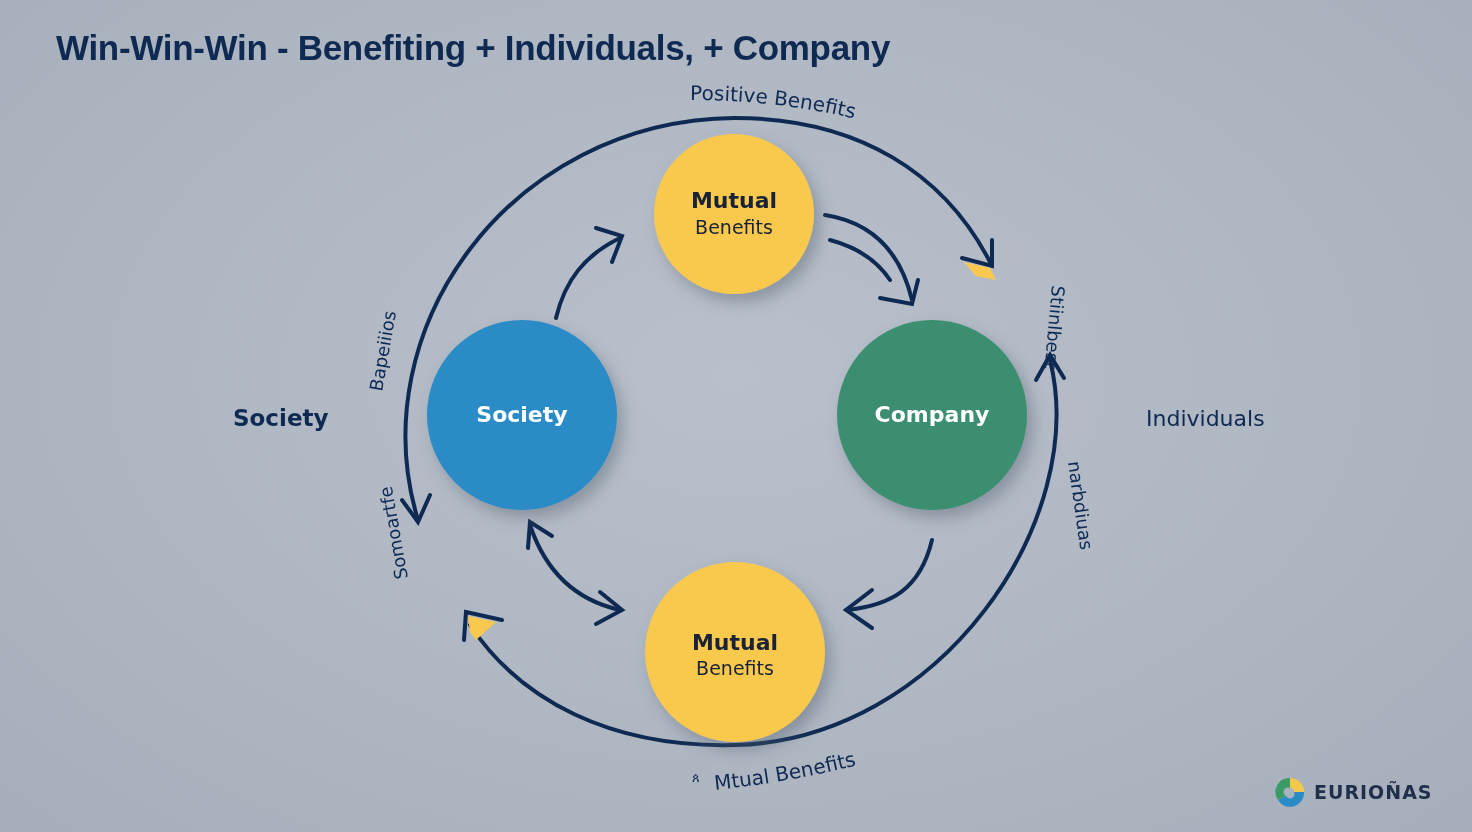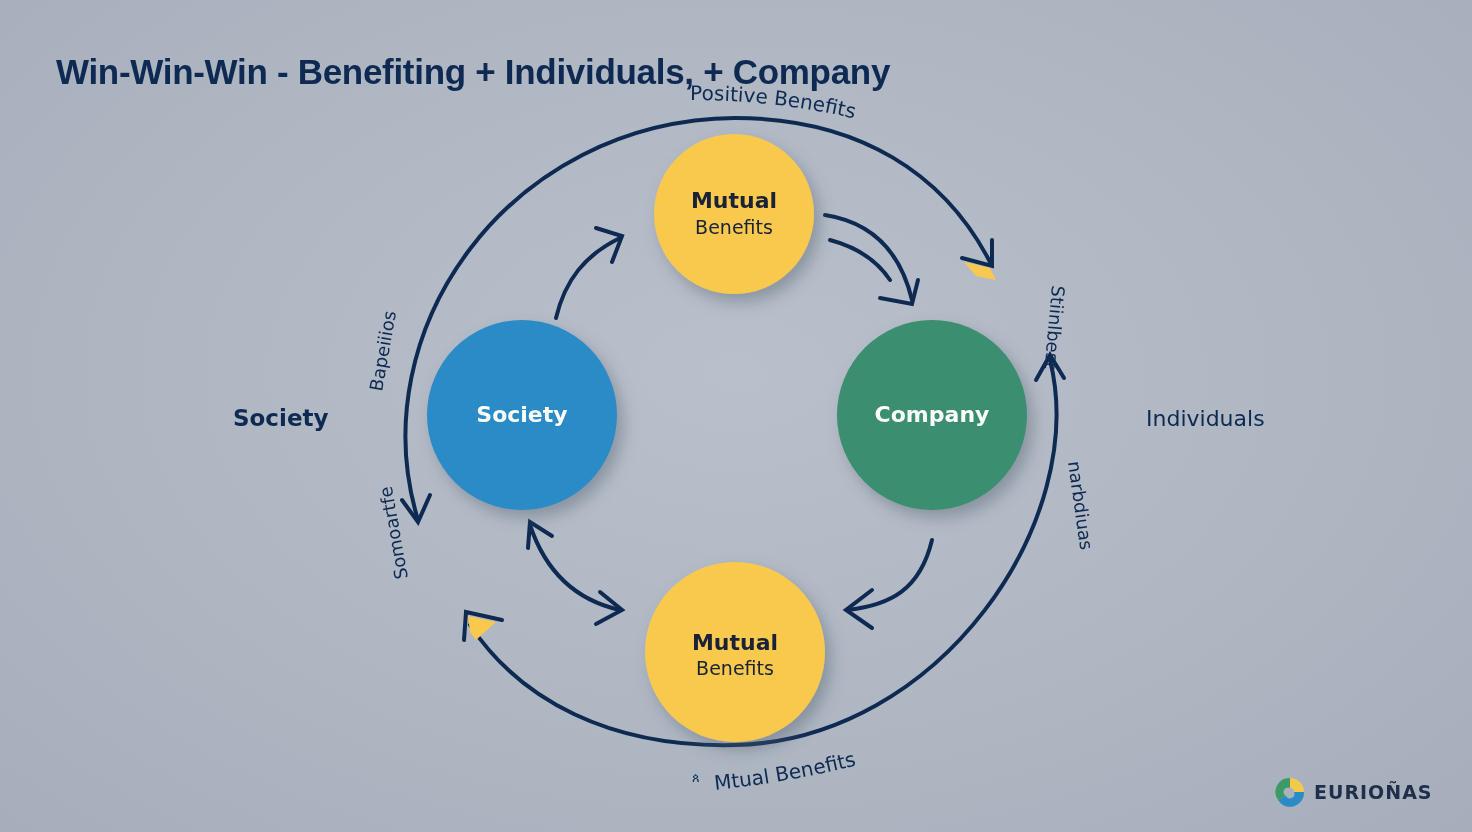--- a/index.html
+++ b/index.html
@@ -4,21 +4,21 @@
 <style>
   html, body { margin: 0; padding: 0; }
   body {
     width: 1472px; height: 832px; overflow: hidden; position: relative;
     background: radial-gradient(ellipse at 50% 45%, #b9c0cb 0%, #aeb6c2 60%, #a6aebb 100%);
     font-family: "DejaVu Sans", sans-serif;
   }
   .title {
     position: absolute; left: 56px; top: 28px;
     font-family: "Liberation Sans", sans-serif; font-weight: bold;
-    font-size: 35px; color: #0f2a52; letter-spacing: -0.3px; margin-top: 24px;
+    font-size: 35px; color: #0f2a52; letter-spacing: -0.3px;
   }
   svg.diagram { position: absolute; left: 0; top: 0; }
   .node-text { font-family: "DejaVu Sans", sans-serif; }
   .side-label {
     position: absolute; font-family: "DejaVu Sans", sans-serif; color: #0f2a52;
   }
   .logo {
     position: absolute; left: 1274px; top: 776px; display: flex; align-items: center; gap: 8px;
   }
   .logo-text {

